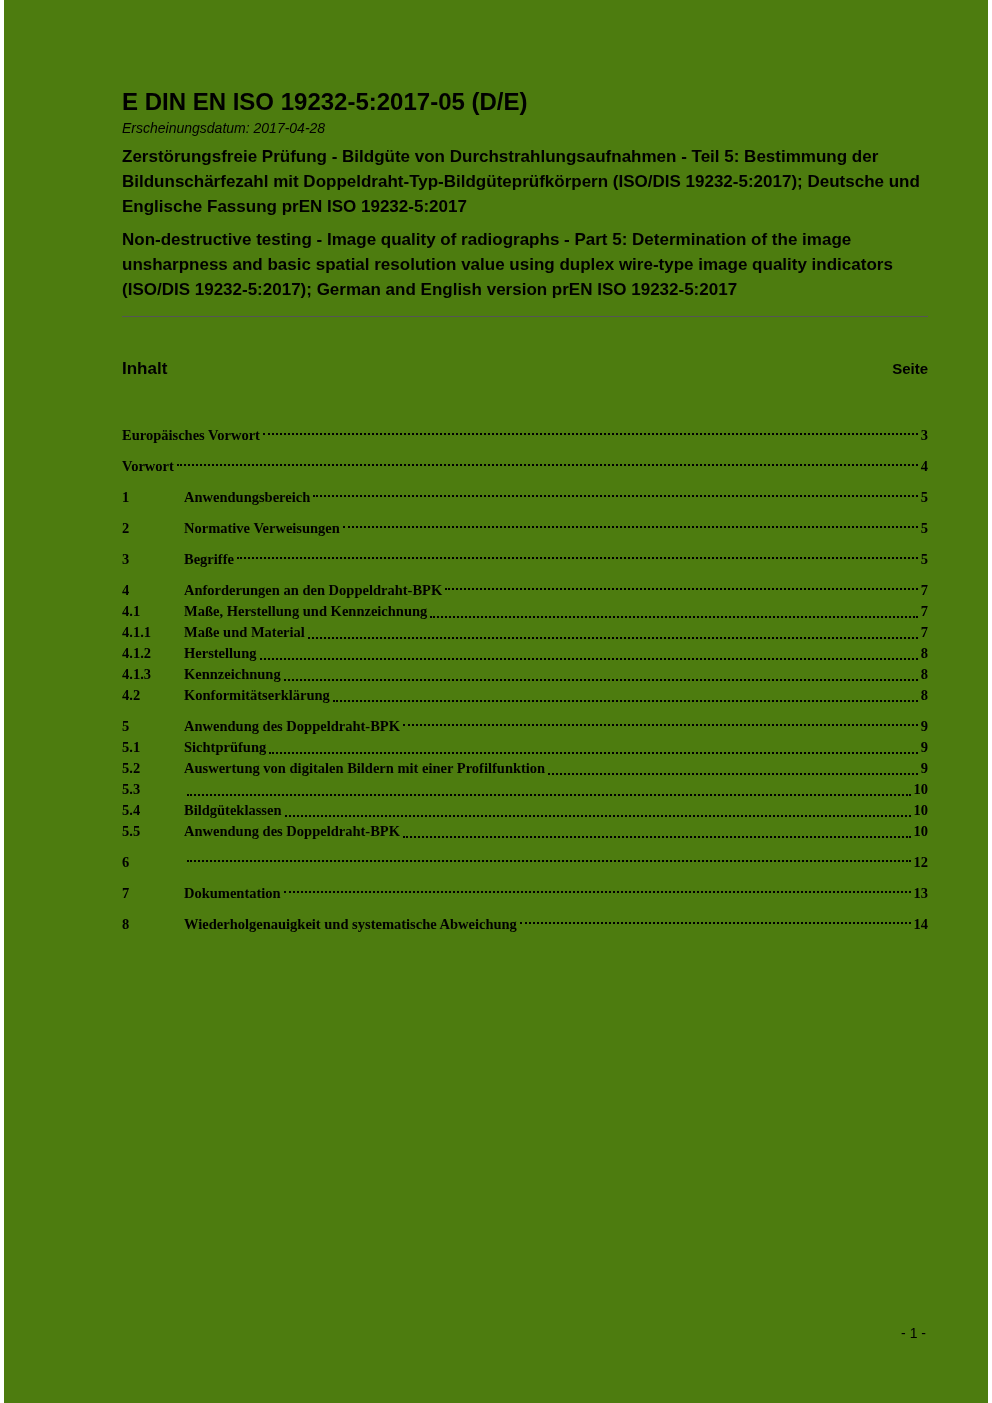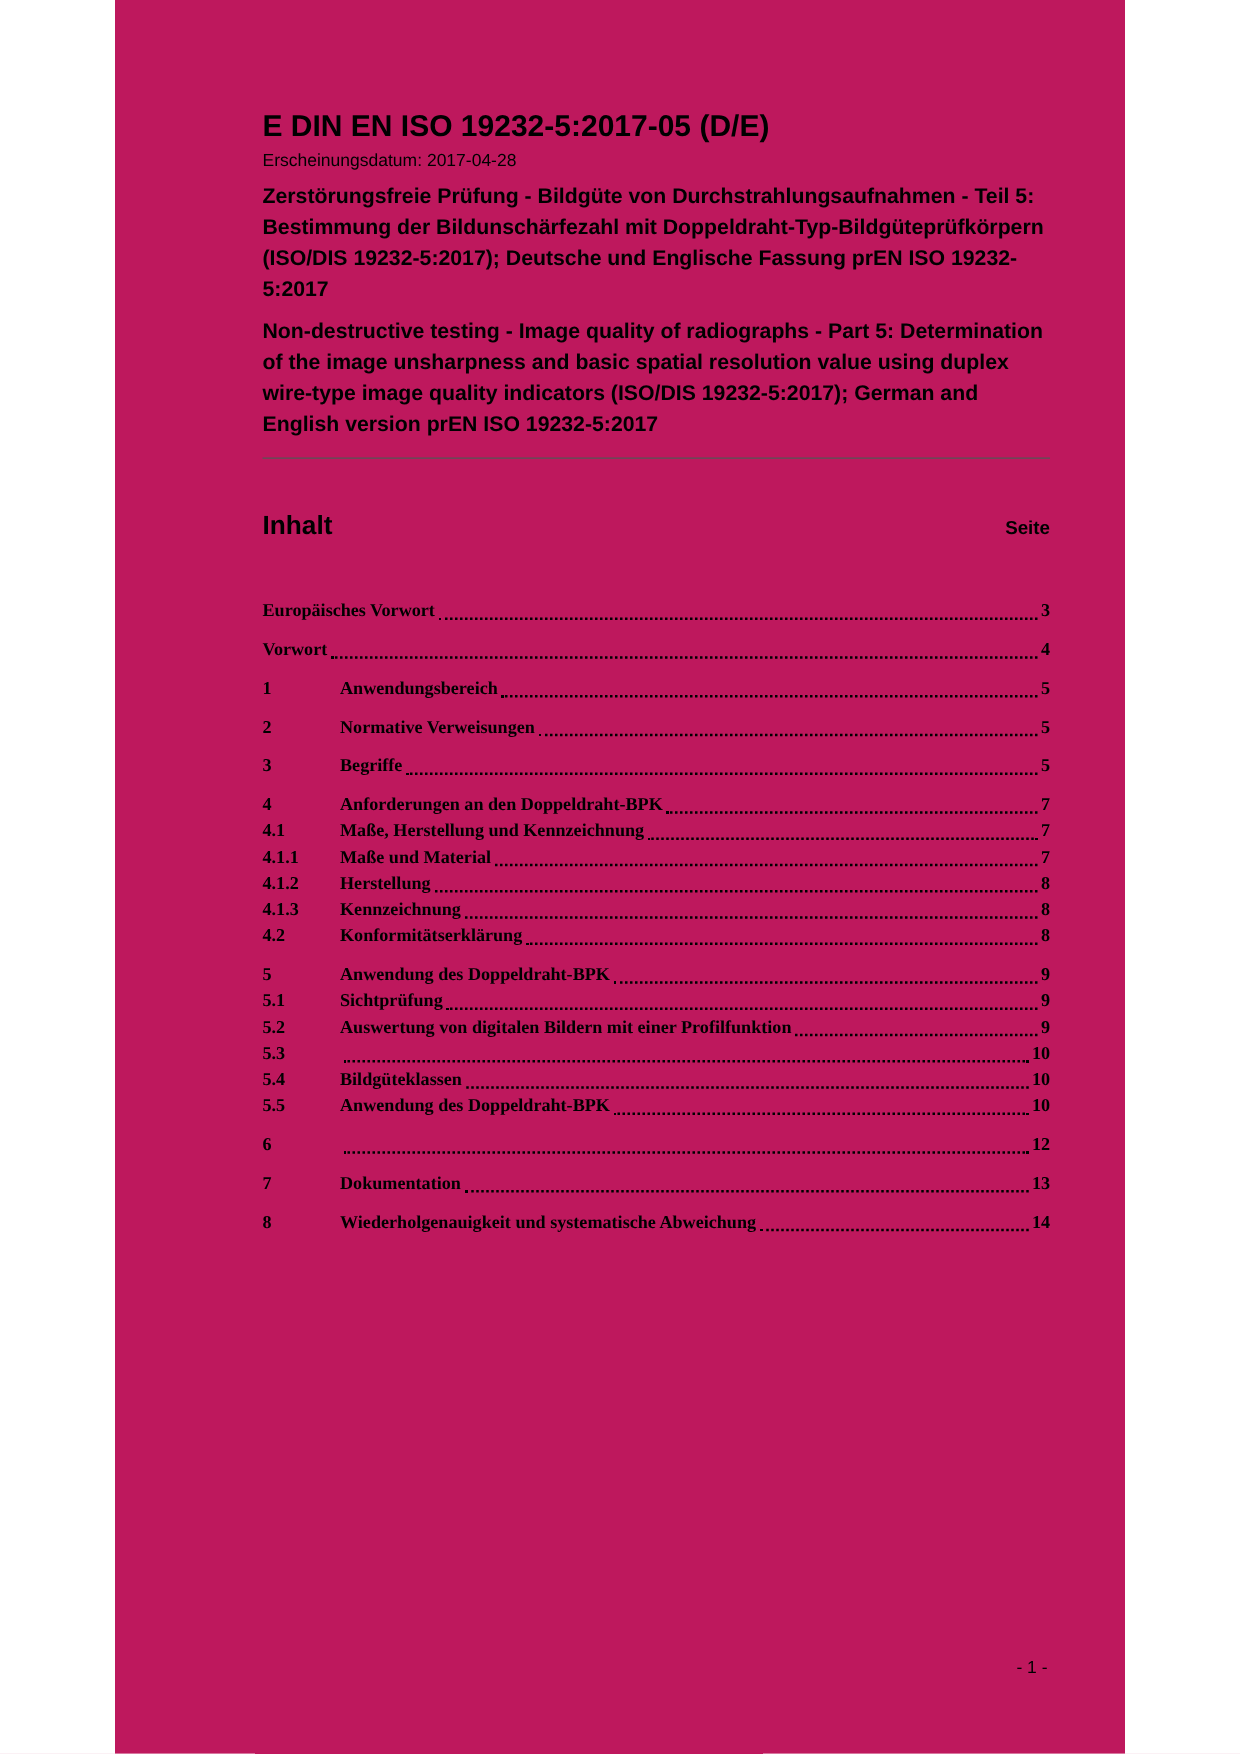--- a/index.html
+++ b/index.html
@@ -1,40 +1,41 @@
 <!DOCTYPE html>
 <html><head>
 <meta charset="utf-8">
 <style>
   * { margin: 0; padding: 0; box-sizing: border-box; }
   html, body { background: #ffffff; }
   body { font-family: "Liberation Sans", sans-serif; color: #000; }
   .page {
     position: relative;
-    width: 808px;
+    width: 984px;
     height: 1403px;
-    background: #be185d;
+    background: #4d7c0f;
     margin: 0 auto;
     overflow: hidden;
   }
   .content {
     position: absolute;
     left: 118px;
     right: 60px;
     top: 88px;
   }
   .doc-title {
     font-size: 24px;
     font-weight: bold;
     font-family: "Liberation Sans", sans-serif;
     letter-spacing: 0;
   }
   .doc-date {
     font-size: 14px;
     margin-top: 4px;
+    font-style: italic;
   }
   .title-block {
     font-size: 17px;
     font-weight: bold;
     line-height: 25px;
     margin-top: 8px;
     text-align: left;
   }
   .divider {
     border: none;
@@ -42,40 +43,40 @@
     margin-top: 14px;
     height: 0;
   }
   .toc-header {
     display: flex;
     justify-content: space-between;
     align-items: baseline;
     margin-top: 42px;
   }
   .toc-heading {
-    font-size: 21px;
+    font-size: 17px;
     font-weight: bold;
     text-align: right;
   }
   .toc-page-label {
     font-size: 15px;
     font-weight: bold;
   }
   .toc-list {
     margin-top: 46px;
     font-family: "Liberation Serif", serif;
     font-weight: bold;
     font-size: 14.5px;
   }
   .toc-row {
     display: flex;
     align-items: flex-end;
     line-height: 21px;
   }
-  .toc-row.gap { margin-top: 10px; }
+  .toc-row.gap { margin-top: 10px; align-items: center; }
   .toc-num {
     width: 62px;
     flex-shrink: 0;
   }
   .toc-label {
     white-space: nowrap;
     flex-shrink: 0;
   }
   .toc-dots {
     flex: 1;

